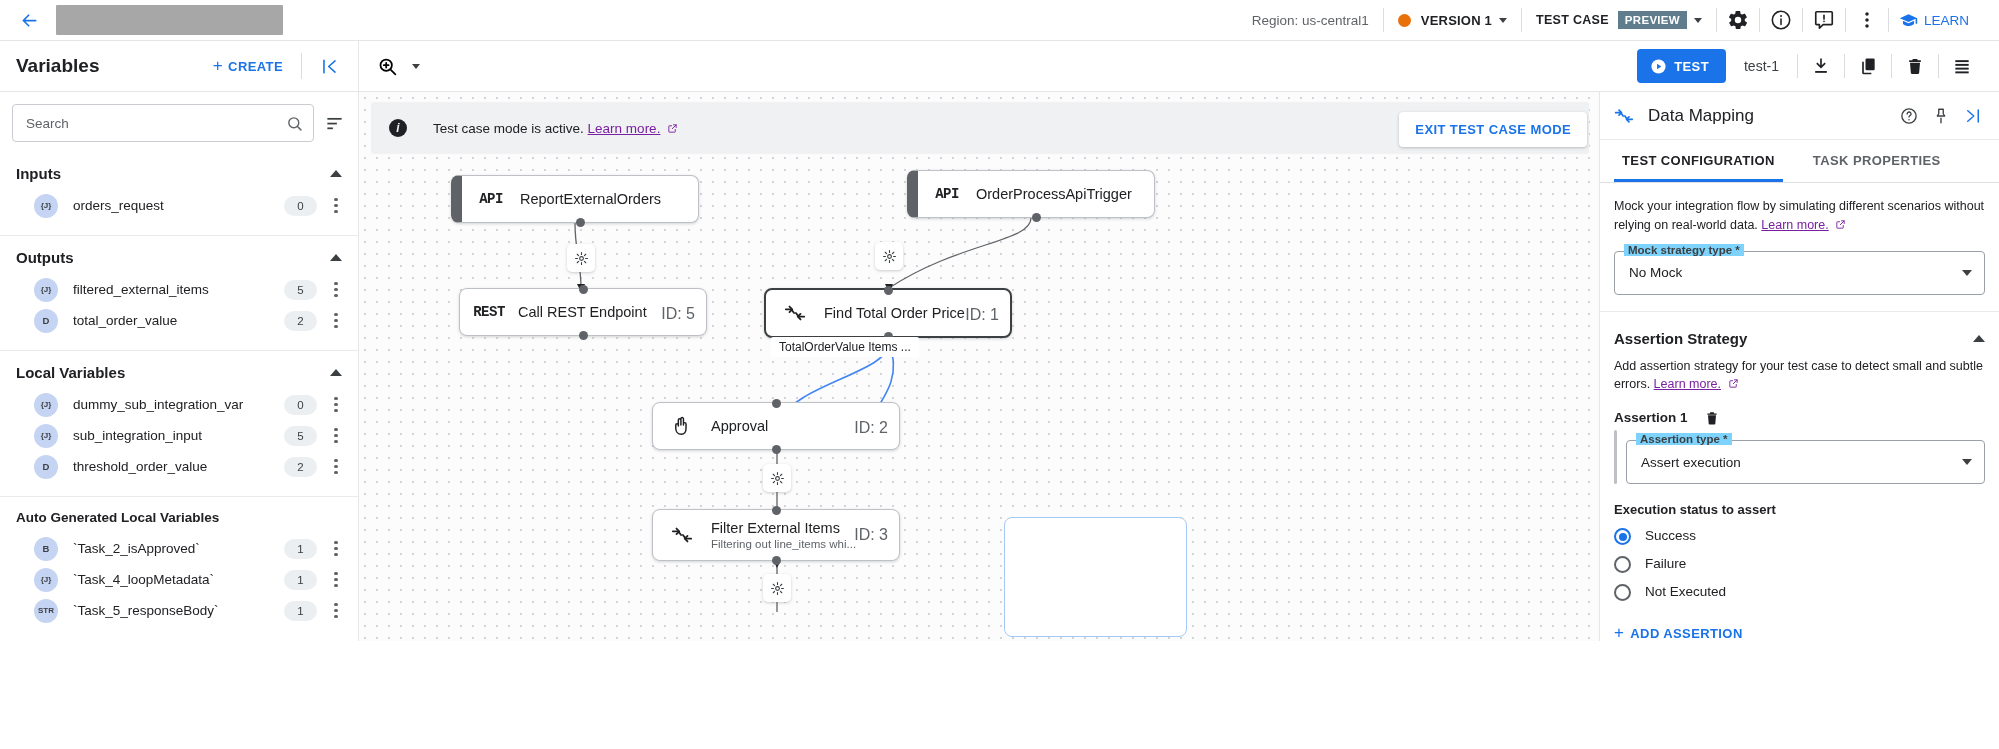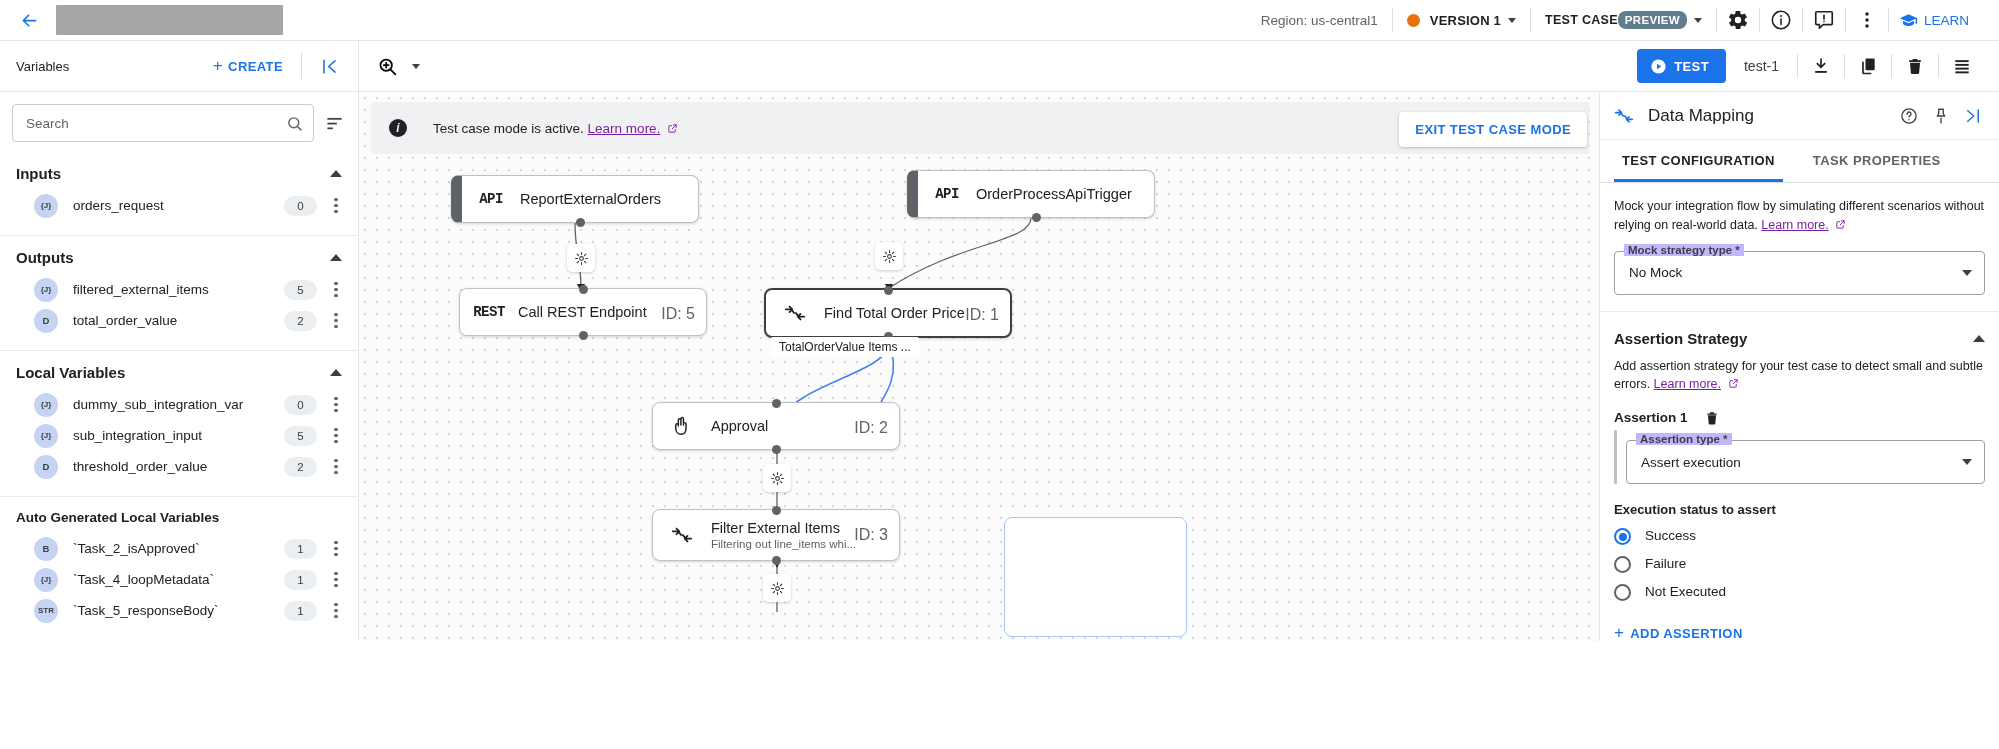--- a/index.html
+++ b/index.html
@@ -22,31 +22,31 @@
   .topbar-spacer { flex: 1; }
   .tb-item { display: flex; align-items: center; height: 41px; padding: 0 14px; font-size: 13.5px; color: #3c4043; white-space: nowrap; }
   .tb-region { color: #5f6368; font-size: 13.5px; }
   .tb-sep { width: 1px; height: 24px; background: #dadce0; }
   .version-dot { width: 13px; height: 13px; border-radius: 50%; background: #e8710a; margin-right: 10px; }
   .version-label { font-weight: bold; font-size: 13px; letter-spacing: .2px; color: #202124; }
   .caret { margin-left: 7px; width: 0; height: 0; border-left: 4.5px solid transparent; border-right: 4.5px solid transparent; border-top: 5px solid #3c4043; }
   .testcase-label { font-weight: bold; font-size: 12.5px; letter-spacing: .3px; color: #202124; }
   .preview-chip {
     background: #5f7d8c; color: #fff; font-size: 11.5px; font-weight: bold;
-    padding: 3px 7px; border-radius: 8px; letter-spacing: .3px;
+    padding: 3px 7px; border-radius: 0; margin-left: 9px; letter-spacing: .3px;
   }
   .icon-btn { width: 42px; height: 41px; display: flex; align-items: center; justify-content: center; cursor: pointer; color: #202124; }
   .icon-btn svg { width: 22px; height: 22px; }
   .learn-btn { display: flex; align-items: center; gap: 6px; color: #1a73e8; font-size: 13.5px; padding: 0 16px 0 10px; cursor: pointer; }
   .learn-btn svg { width: 19px; height: 19px; }
 
   
   .toolbar2 { height: 51px; flex: 0 0 51px; display: flex; align-items: center; border-bottom: 1px solid #e4e6e8; background: #fff; }
   .var-head { width: 359px; height: 51px; display: flex; align-items: center; padding-left: 16px; border-right: 1px solid #e4e6e8; }
-  .var-title { font-size: 13px; color: #202124; font-weight: normal; }
+  .var-title { font-size: 19px; color: #202124; font-weight: bold; }
   .var-head-spacer { flex: 1; }
   .create-btn { display: flex; align-items: center; color: #1a73e8; font-size: 13px; font-weight: bold; letter-spacing: .4px; cursor: pointer; padding: 6px 4px; }
   .create-plus { font-size: 17px; font-weight: normal; margin-right: 5px; }
   .vsep { width: 1px; height: 26px; background: #dadce0; margin: 0 14px; }
   .collapse-ic { display: flex; align-items: center; justify-content: center; width: 26px; cursor: pointer; color: #1a73e8; }
   .collapse-ic svg { width: 19px; height: 19px; }
   .zoom-ctl { display: flex; align-items: center; gap: 7px; padding: 0 18px; cursor: pointer; }
   .zoom-ctl svg { width: 21px; height: 21px; }
   .tb2-spacer { flex: 1; }
   .test-btn {
@@ -150,21 +150,21 @@
   .rp-ic.blue { color: #1a73e8; }
   .rp-tabs { display: flex; border-bottom: 1px solid #e0e0e0; padding: 0 14px; }
   .rp-tab { padding: 13px 8px 11px 8px; font-size: 13px; font-weight: bold; letter-spacing: .4px; color: #5f6368; cursor: pointer; margin-right: 22px; border-bottom: 3px solid transparent; }
   .rp-tab.active { color: #202124; border-bottom-color: #1a73e8; }
   .rp-scroll { flex: 1; overflow: hidden; }
   .rp-sec { padding: 14px 14px 16px 14px; border-bottom: 1px solid #e8eaed; }
   .rp-desc { font-size: 12.5px; color: #202124; line-height: 1.5; }
   .field { position: relative; margin-top: 16px; }
   .field-border { border: 1px solid #9aa0a6; border-radius: 4px; height: 44px; display: flex; align-items: center; padding: 0 12px 0 14px; }
   .field-label {
-    position: absolute; top: -7px; left: 10px; background: #c4b5fd; padding: 0 4px;
+    position: absolute; top: -7px; left: 10px; background: #7dd3fc; padding: 0 4px;
     font-size: 11.5px; color: #3c4043; font-weight: bold;
   }
   .field-val { flex: 1; font-size: 13.5px; color: #202124; }
   .dd-caret { width: 0; height: 0; border-left: 5px solid transparent; border-right: 5px solid transparent; border-top: 6px solid #3c4043; }
   .sec-head { display: flex; align-items: center; padding: 4px 0 10px 0; }
   .sec-head h3 { font-size: 15px; font-weight: bold; color: #202124; flex: 1; }
   .sec-chev { width: 0; height: 0; border-left: 6px solid transparent; border-right: 6px solid transparent; border-bottom: 7px solid #3c4043; }
   .assert-row { display: flex; align-items: flex-start; margin-top: 16px; }
   .assert-lbl { font-size: 13.5px; font-weight: bold; color: #202124; }
   .trash { margin-left: 16px; cursor: pointer; color: #202124; display: flex; }

